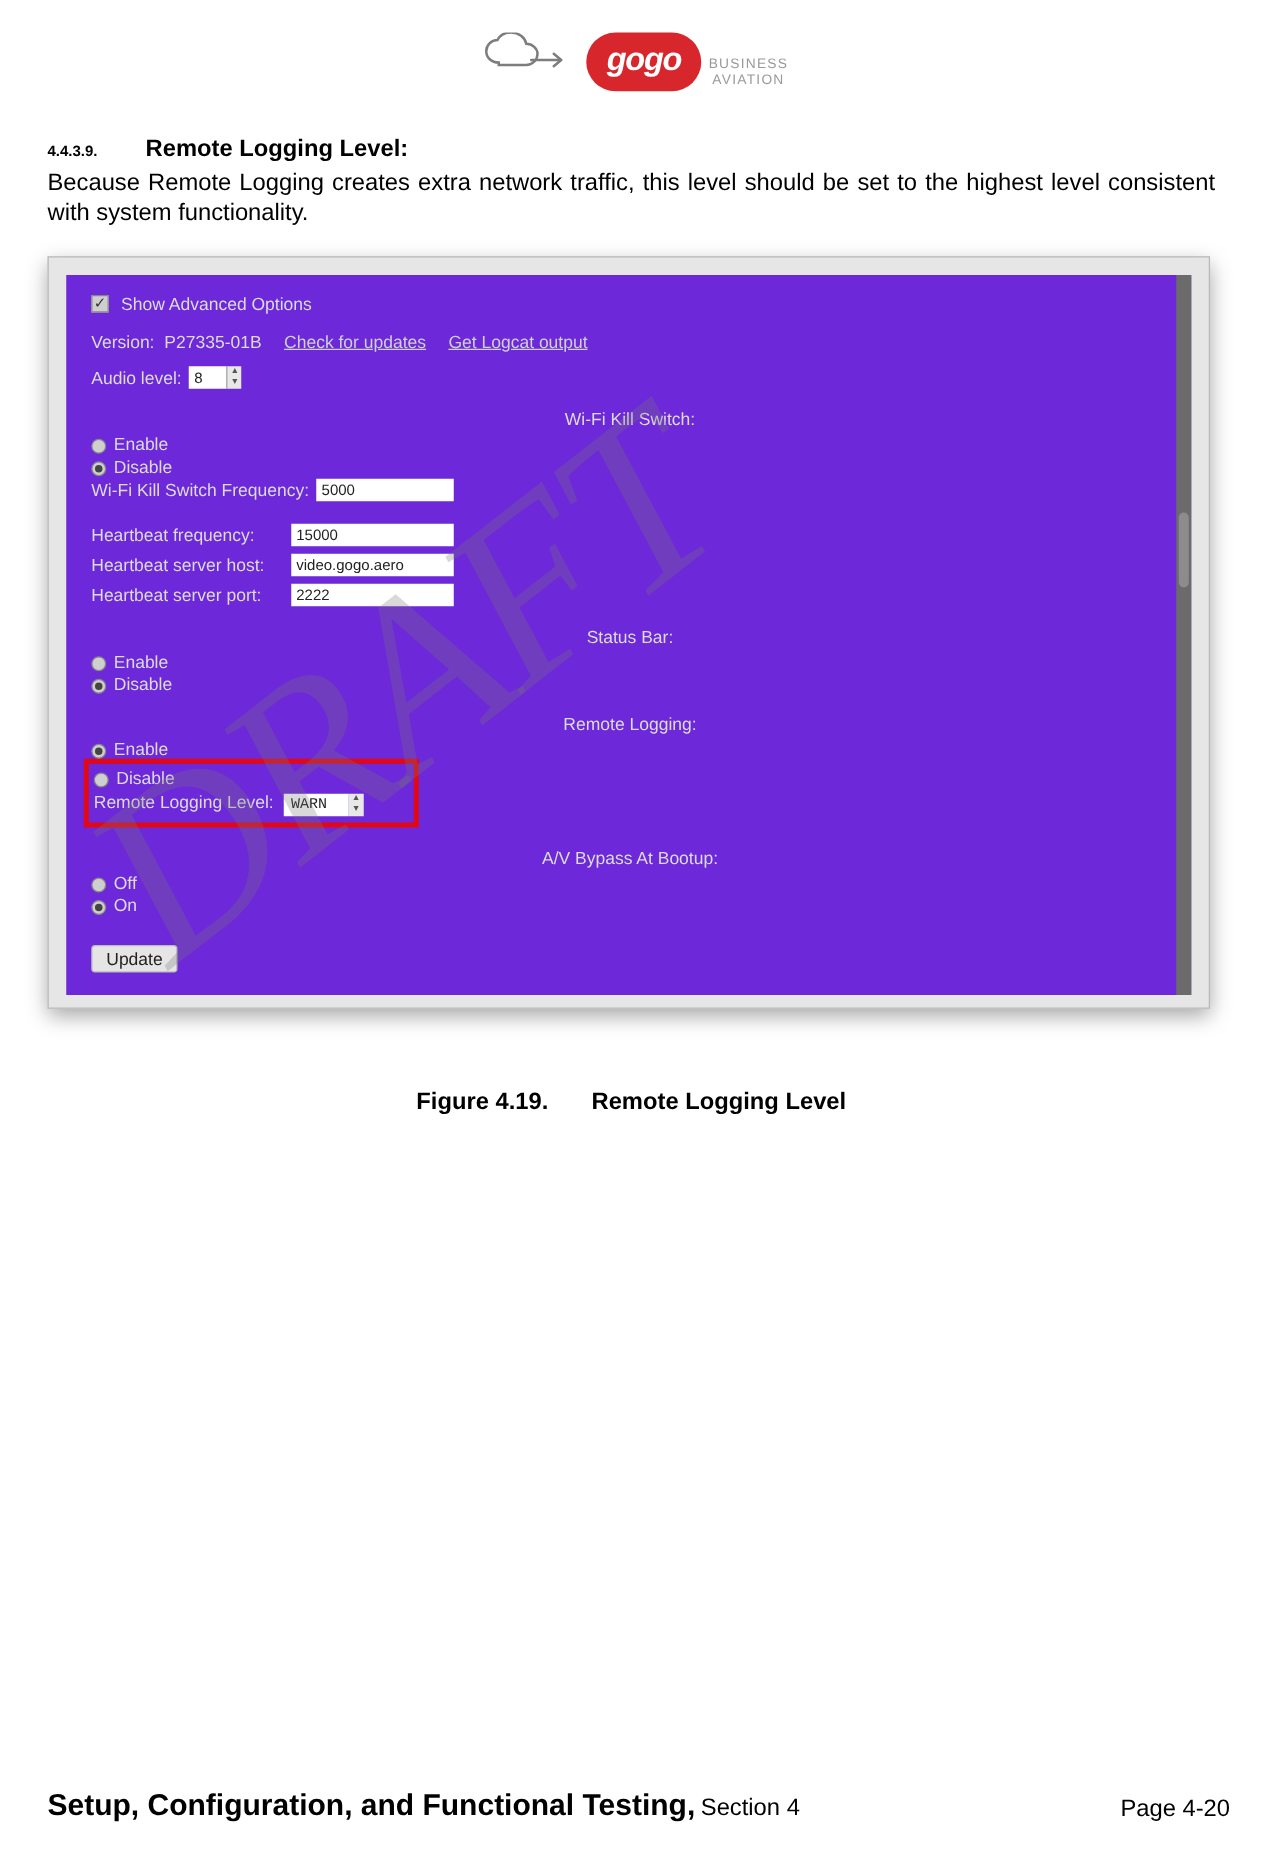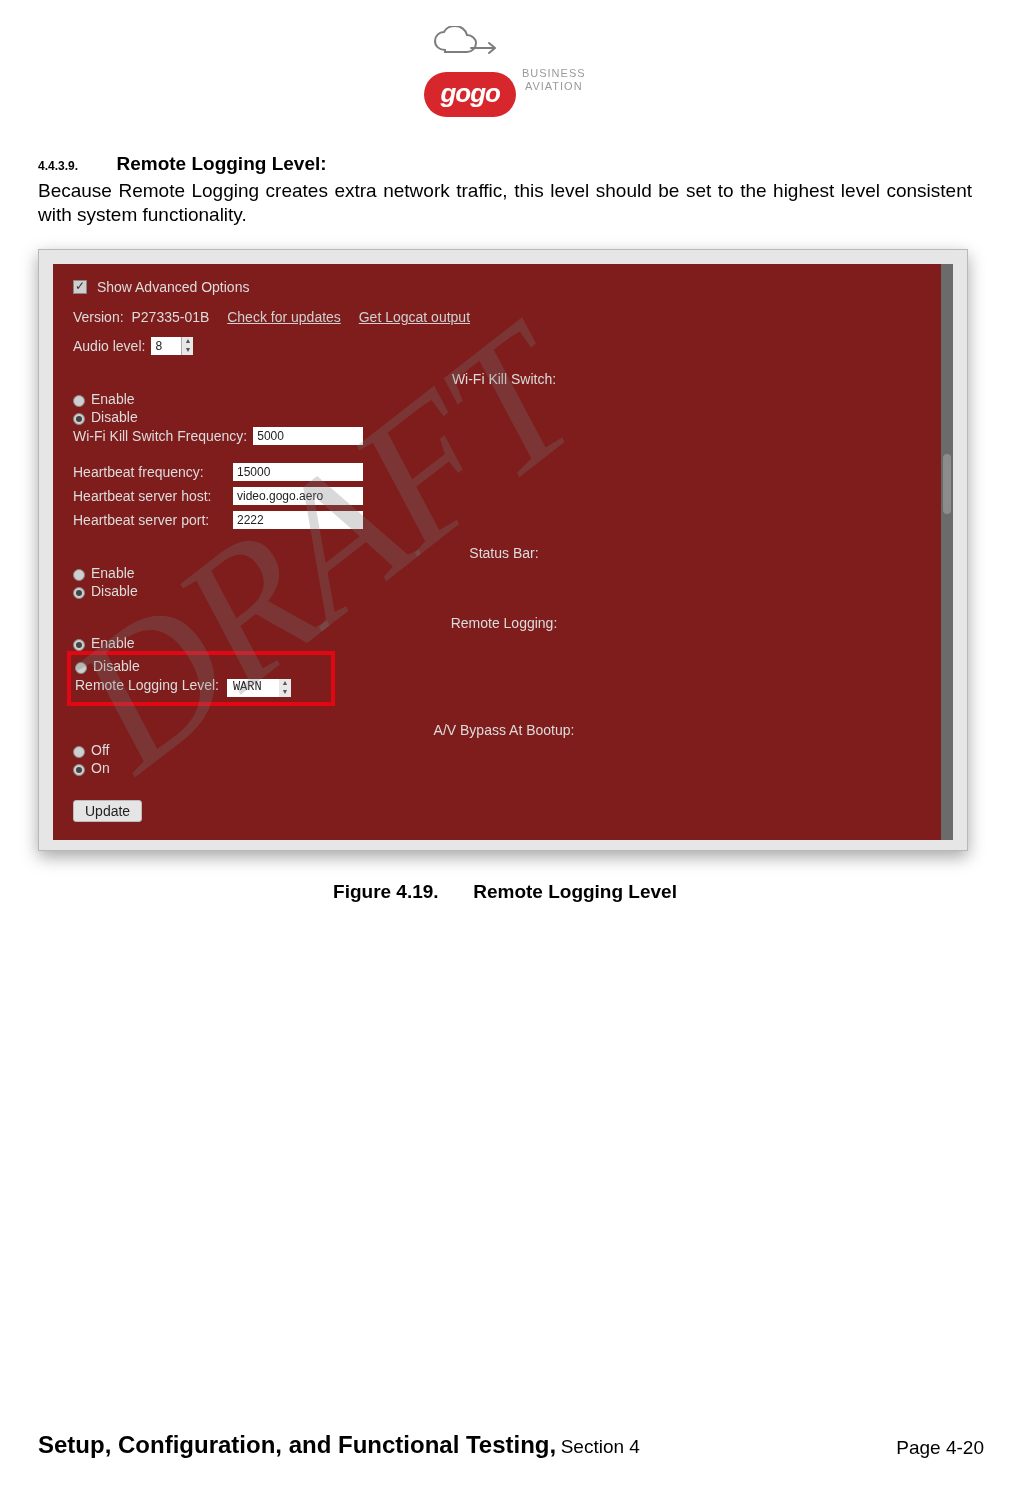--- a/index.html
+++ b/index.html
@@ -58,21 +58,21 @@
   .shot-outer {
     margin-top:22px;
     width: 930px;
     border:1px solid #b8b8b8;
     background:#e6e6e6;
     box-shadow: 0 6px 16px rgba(0,0,0,.35);
     padding-bottom:10px;
   }
   .shot-inner {
     margin:14px 14px 0 14px;
-    background:#7f1d1d;
+    background:#6d28d9;
     color:#dcdcdc;
     font-size:14px;
     padding:14px 18px 18px 20px;
     min-height:560px;
     position:relative;
   }
   .shot-inner .row { margin-bottom:6px; }
   .chk { display:inline-block; width:14px; height:14px; background:#cfcfcf; border:1px solid #888; vertical-align:middle; margin-right:6px; position:relative; }
   .chk::after{ content:"✓"; position:absolute; left:1px; top:-2px; font-size:12px; color:#333;}
   .lbl-inline { vertical-align:middle; }
@@ -110,21 +110,21 @@
   }
   .update-btn {
     margin-top:22px;
     background:#e5e5e5;color:#222;border:1px solid #bbb;border-radius:3px;
     font-size:14px;padding:2px 11px;cursor:pointer;
   }
   
   .shot-scroll { position:absolute; right:2px; top:190px; width:8px; height:60px; background:#8c8c8c; border-radius:4px; }
   .shot-scroll-track { position:absolute; right:0; top:0; bottom:0; width:12px; background:#6b6b6b; }
   
-  .fig-caption { text-align:center; font-weight:700; font-size:19px; margin-top:30px; }
+  .fig-caption { text-align:center; font-weight:700; font-size:19px; margin-top:64px; }
   
   .watermark {
     position:absolute;
     left:30px; top:640px;
     font-size:190px;
     font-weight:400;
     color:rgba(120,120,120,0.28);
     transform: rotate(-38deg);
     transform-origin: left top;
     font-style:italic;
@@ -143,21 +143,21 @@
   .footer-sect { font-weight:400; font-size:19px; }
   .footer-page { font-size:19px; }
   .footer-row2 { display:flex; justify-content:space-between; font-size:19px; margin-top:2px; }
   .footer-conf { font-style:italic; font-weight:700; }
 </style>
 </head>
 <body>
 
 <div class="logo-wrap">
   <div class="logo">
-    <div style="display:flex;flex-direction:column;">
+    <div style="display:flex;flex-direction:row;">
       <span>
         <svg class="cloud-arrow" viewBox="0 0 90 42">
           <path d="M20 24c-6 0-10-4-10-9 0-5 4-9 9-9 2-4 6-6 11-6 6 0 11 4 12 9 5 0 9 4 9 8 0 5-4 9-9 9H20z" fill="none" stroke="#7d7d7d" stroke-width="2"></path>
           <path d="M46 22 h24 m0 0 l-6 -5 m6 5 l-6 5" fill="none" stroke="#7d7d7d" stroke-width="2" stroke-linecap="round"></path>
         </svg>
       </span>
       <span class="gogo-bubble">gogo</span>
     </div>
     <div class="ba-text">
       <div>BUSINESS</div>

